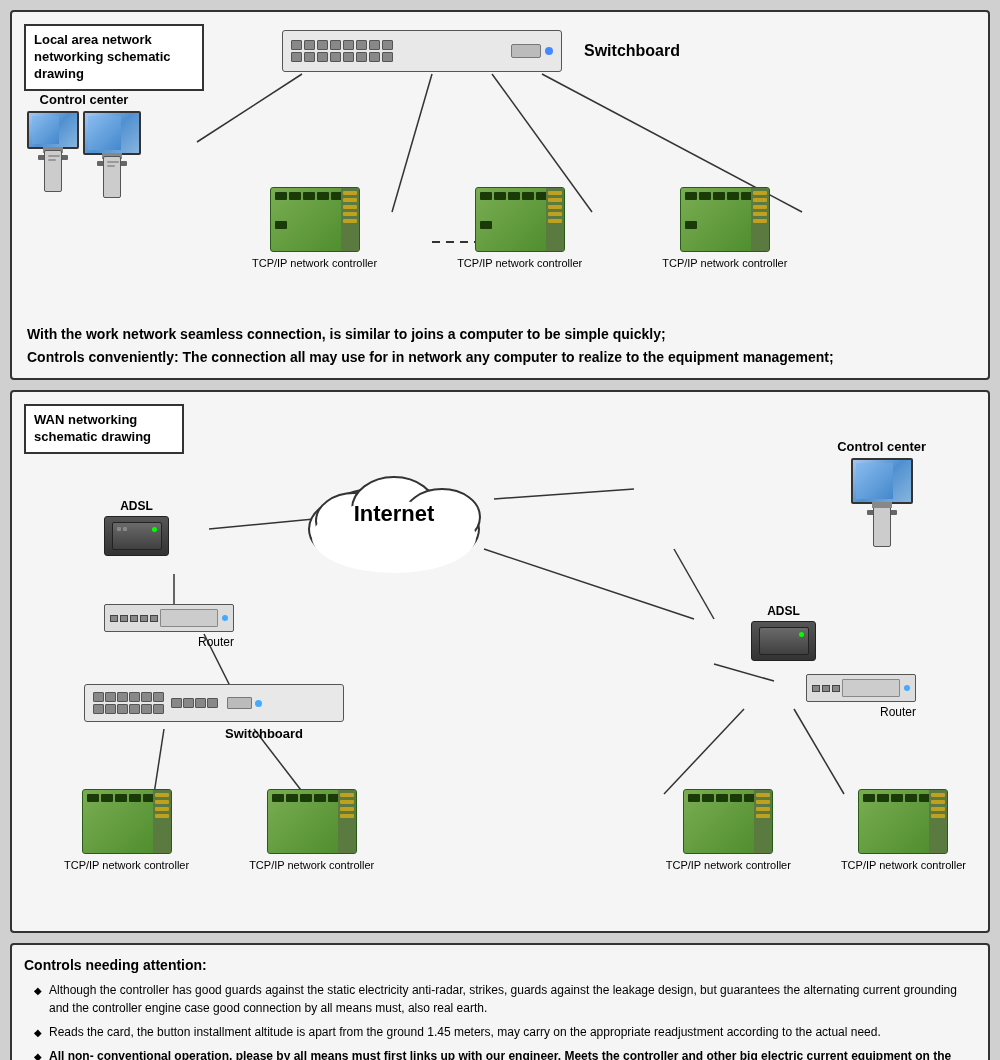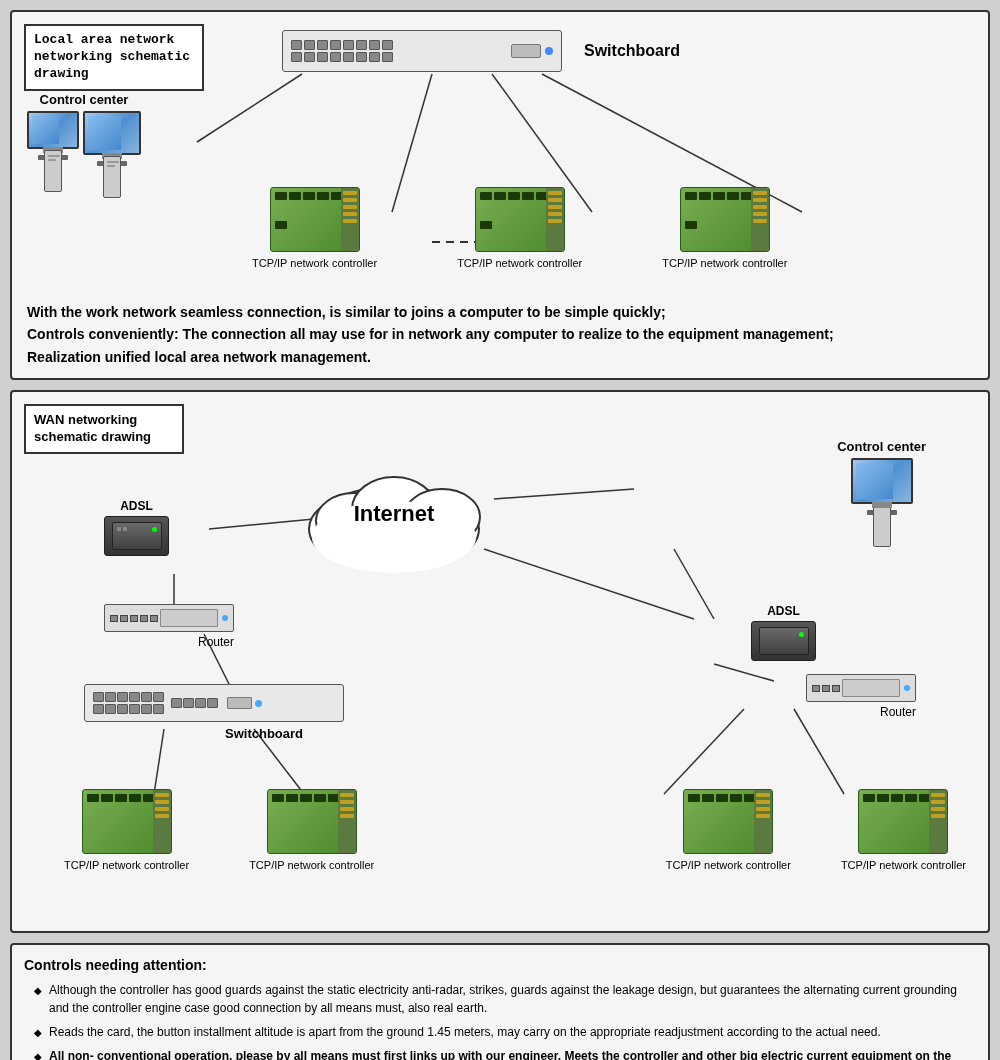--- a/index.html
+++ b/index.html
@@ -29,21 +29,21 @@
     .label-box {
       border: 2px solid #333;
       background: #fff;
       padding: 6px 8px;
       font-size: 13px;
       font-weight: bold;
       line-height: 1.3;
       display: inline-block;
       position: absolute;
     }
-    .lan-label { top: 12px; left: 12px; width: 180px; font-family: Liberation Mono, monospace; }
+    .lan-label { top: 12px; left: 12px; width: 180px; }
     .switch-box {
       background: #e8e8e8;
       border: 1.5px solid #555;
       border-radius: 3px;
       width: 280px;
       height: 42px;
       display: flex;
       align-items: center;
       padding: 4px 8px;
       gap: 6px;
@@ -499,21 +499,20 @@
               <div class="conn-pin"></div>
           </div>
         </div>
         <div class="controller-label">TCP/IP network controller</div>
       </div>
     </div>
 
     <div class="description-text">
       <div><strong>With the work network seamless connection, is similar to joins a computer to be simple quickly;</strong></div>
       <div><strong>Controls conveniently: The connection all may use for in network any computer to realize to the equipment management;</strong></div>
-      <div><strong>Realization unified local area network management.</strong></div>
     </div>
   </div>
 
   <div class="panel panel2">
     <div class="label-box wan-label">
       <span>WAN networking schematic drawing</span>
     </div>
 
     <div class="wan-diagram">
 

